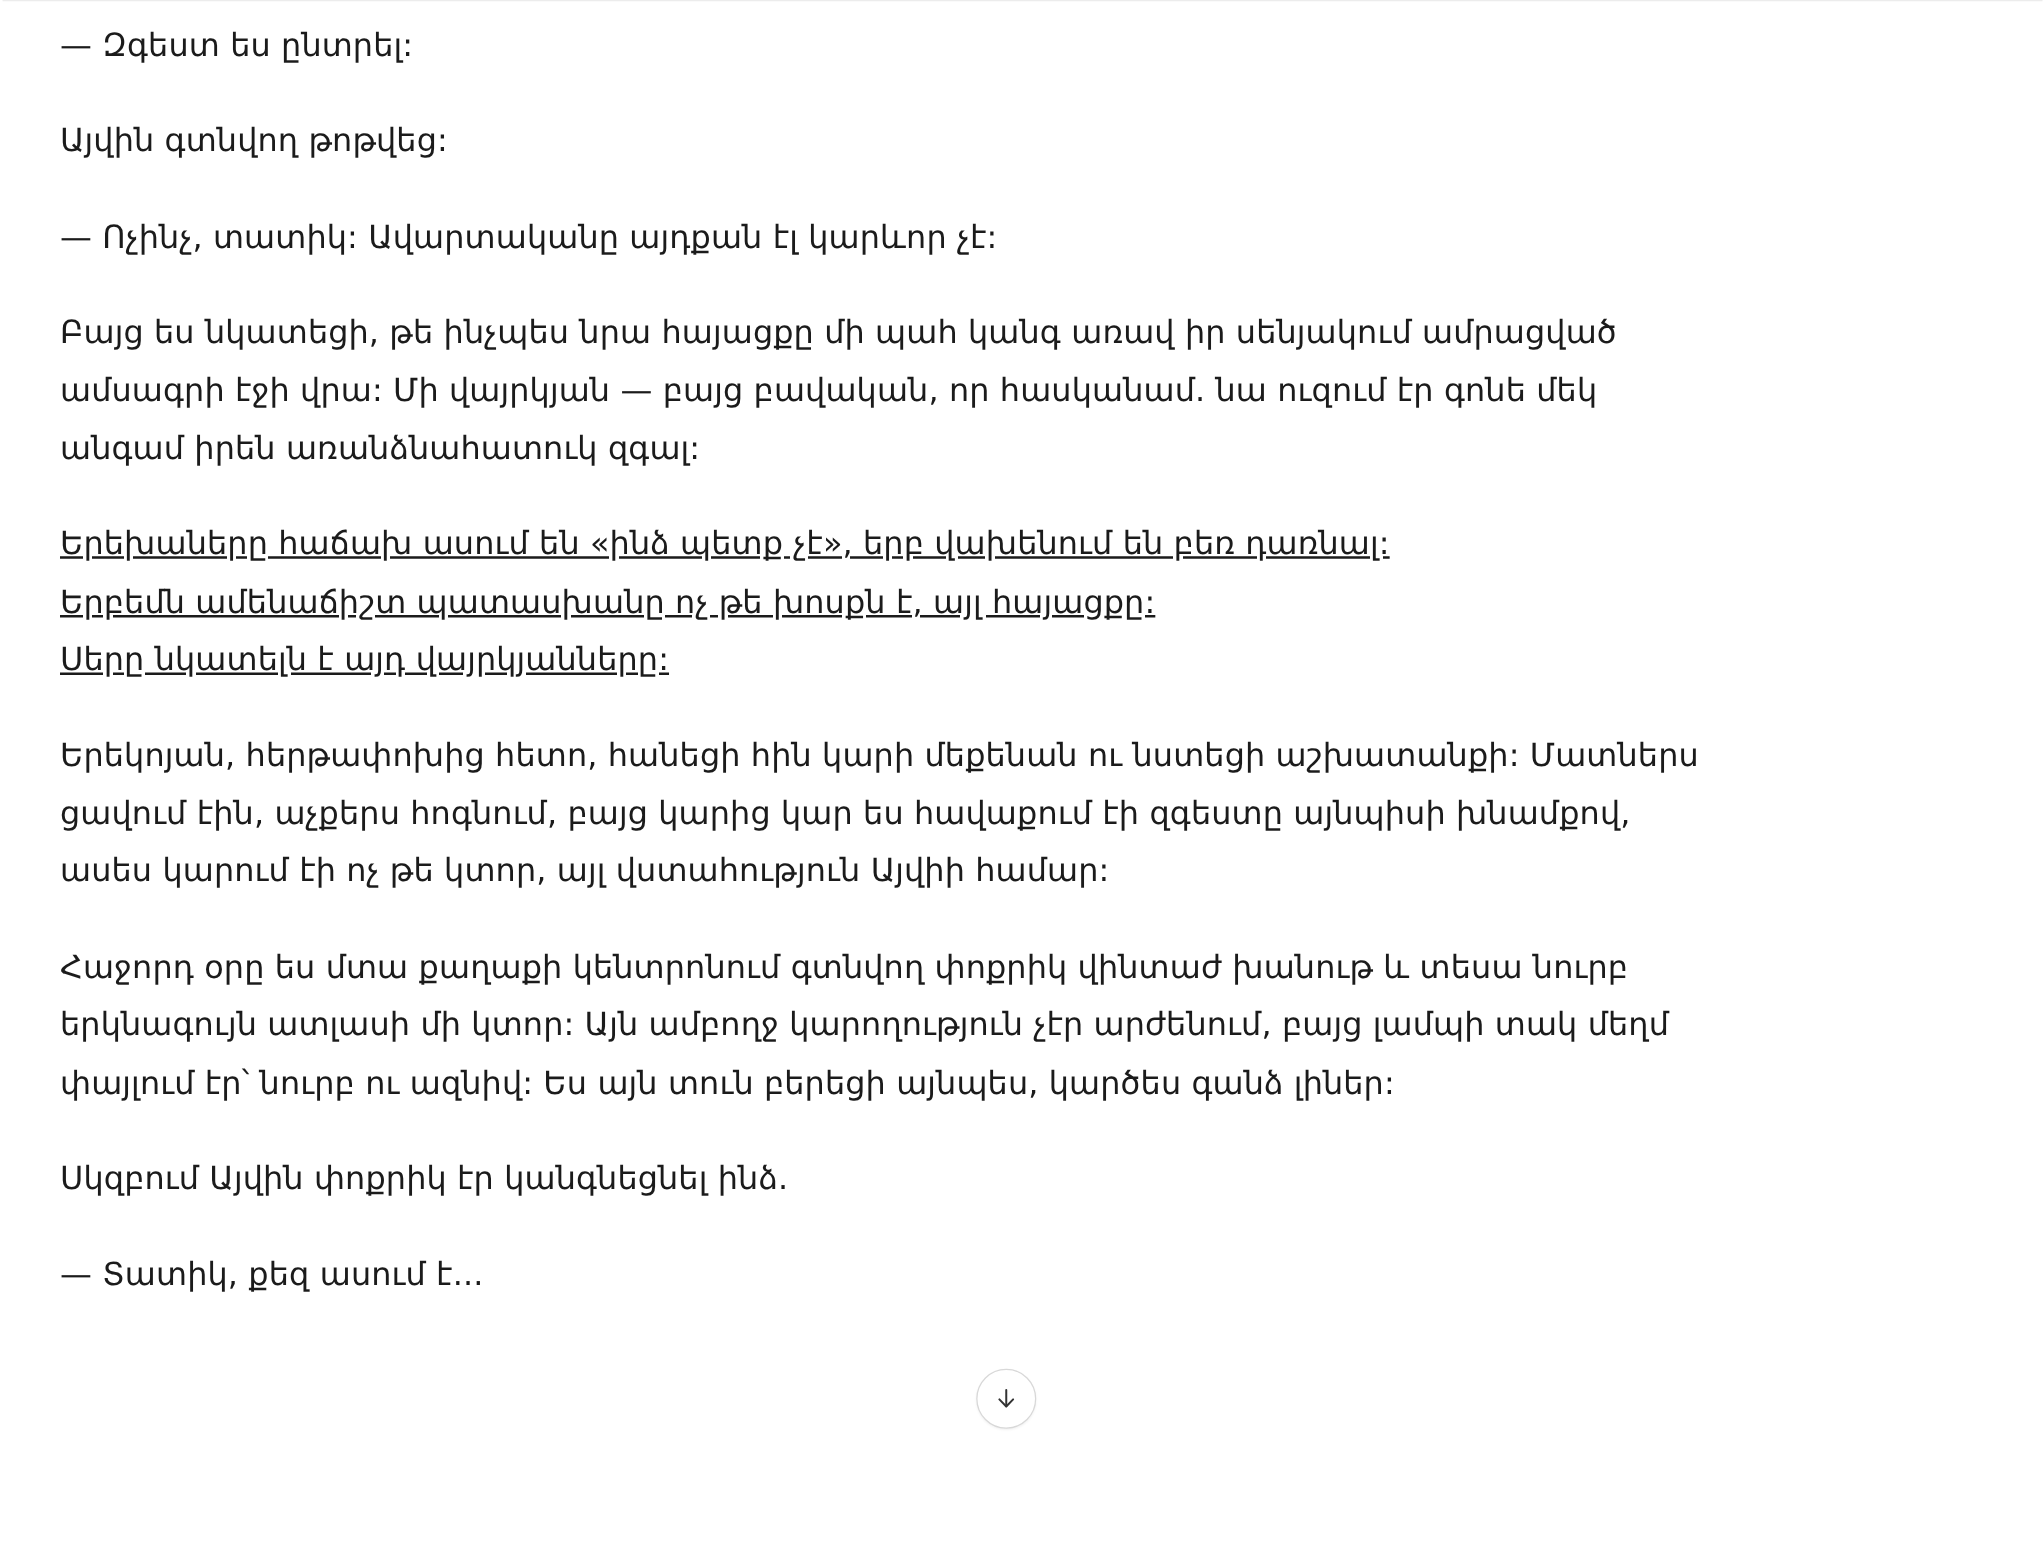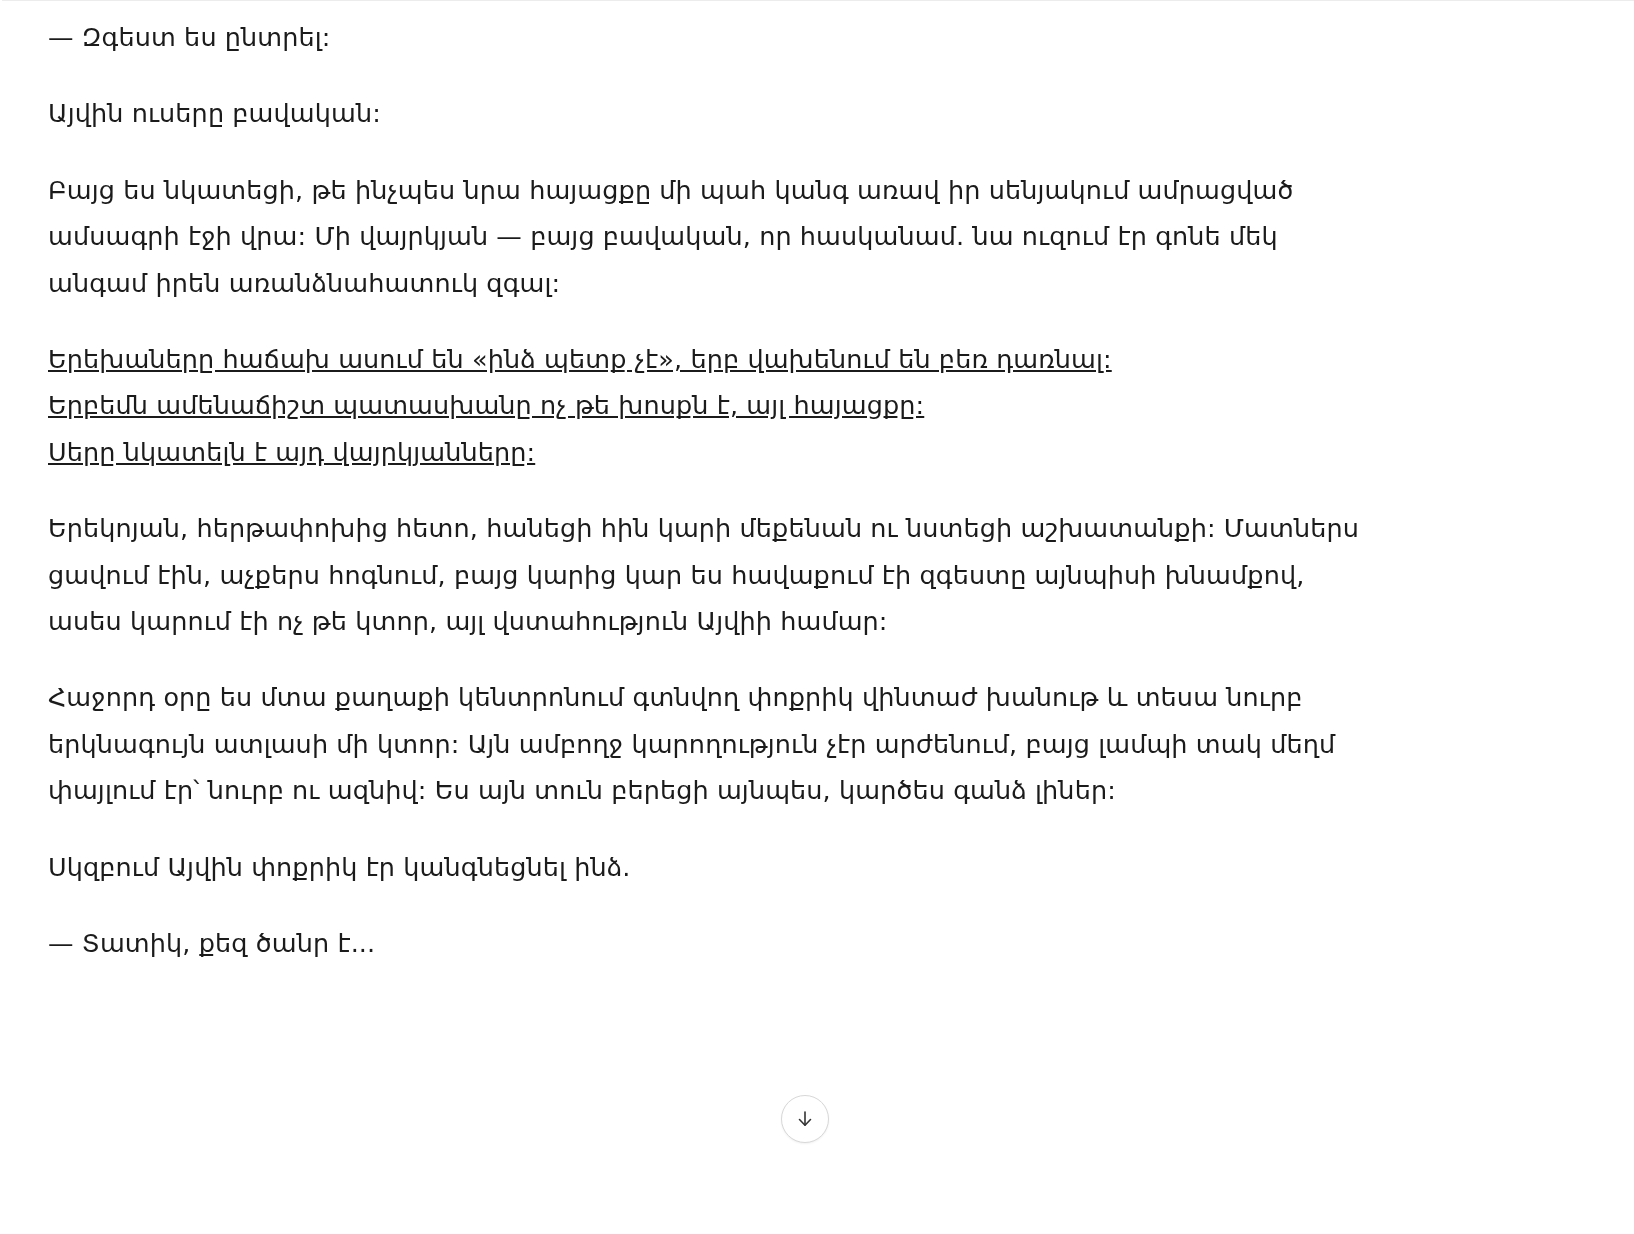--- a/index.html
+++ b/index.html
@@ -78,29 +78,30 @@
 </style>
 </head>
 <body>
 
 <div class="page">
   <div class="top-rule"></div>
   <div class="left-edge"></div>
 
   <div class="content">
     <p class="para">— Զգեստ ես ընտրել:</p>
-    <p class="para">Այվին ուսերը բավական:</p>
+    <p class="para">Այվին գտնվող թոթվեց:</p>
+    <p class="para">— Ոչինչ, տատիկ: Ավարտականը այդքան էլ կարևոր չէ:</p>
     <p class="para">Բայց ես նկատեցի, թե ինչպես նրա հայացքը մի պահ կանգ առավ իր սենյակում ամրացված ամսագրի էջի վրա: Մի վայրկյան — բայց բավական, որ հասկանամ. նա ուզում էր գոնե մեկ անգամ իրեն առանձնահատուկ զգալ:</p>
     <p class="para block-lines">Երեխաները հաճախ ասում են «ինձ պետք չէ», երբ վախենում են բեռ դառնալ:
 Երբեմն ամենաճիշտ պատասխանը ոչ թե խոսքն է, այլ հայացքը:
 Սերը նկատելն է այդ վայրկյանները:</p>
     <p class="para">Երեկոյան, հերթափոխից հետո, հանեցի հին կարի մեքենան ու նստեցի աշխատանքի: Մատներս ցավում էին, աչքերս հոգնում, բայց կարից կար ես հավաքում էի զգեստը այնպիսի խնամքով, ասես կարում էի ոչ թե կտոր, այլ վստահություն Այվիի համար:</p>
     <p class="para">Հաջորդ օրը ես մտա քաղաքի կենտրոնում գտնվող փոքրիկ վինտաժ խանութ և տեսա նուրբ երկնագույն ատլասի մի կտոր: Այն ամբողջ կարողություն չէր արժենում, բայց լամպի տակ մեղմ փայլում էր՝ նուրբ ու ազնիվ: Ես այն տուն բերեցի այնպես, կարծես գանձ լիներ:</p>
     <p class="para">Սկզբում Այվին փոքրիկ էր կանգնեցնել ինձ.</p>
-    <p class="para">— Տատիկ, քեզ ծանր է...</p>
+    <p class="para">— Տատիկ, քեզ ասում է...</p>
   </div>
 
   <div class="scroll-button">
     <span>
       <svg width="22" height="22" viewBox="0 0 22 22" aria-hidden="true">
         <line x1="11" y1="4" x2="11" y2="17" stroke="#333333" stroke-width="1.6" stroke-linecap="round"></line>
         <polyline points="5.5,11.5 11,17.2 16.5,11.5" fill="none" stroke="#333333" stroke-width="1.6" stroke-linecap="round" stroke-linejoin="round"></polyline>
       </svg>
     </span>
   </div>

